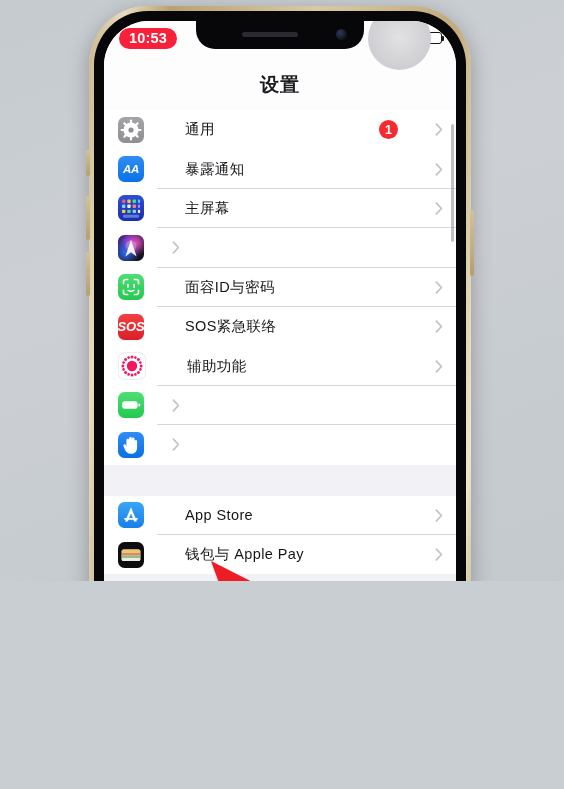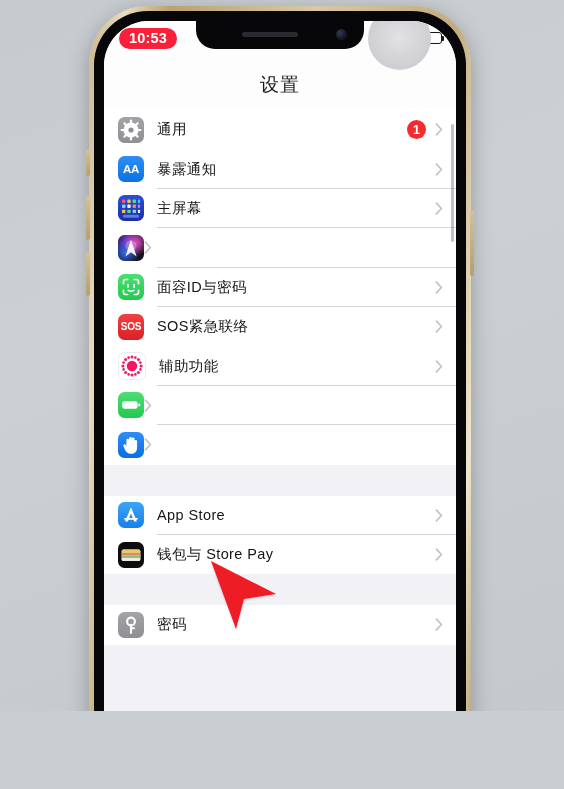--- a/index.html
+++ b/index.html
@@ -8,21 +8,21 @@
     width: 564px;
     height: 789px;
     overflow: hidden;
     background: #c9ced2;
     font-family: "Liberation Sans", "DejaVu Sans", sans-serif;
   }
 
   #stage {
     position: relative;
     width: 564px;
-    height: 711px;
+    height: 581px;
     background: linear-gradient(160deg, #c6cbd0 0%, #ccd0d4 40%, #c4c9ce 100%);
     overflow: hidden;
   }
 
   
   .phone-outer {
     position: absolute;
     left: 89px;
     top: 6px;
     width: 382px;
@@ -171,21 +171,21 @@
     height: 49px;
     background: #fdfdfe;
     z-index: 20;
   }
   .nav-title {
     position: absolute;
     left: 0; right: 0;
     top: 11px;
     text-align: center;
     font-size: 19px;
-    font-weight: normal;
+    font-weight: bold;
     color: #1b1b1f;
     letter-spacing: 1px;
   }
   .touch-blob {
     position: absolute;
     right: 25px;
     top: -14px;
     width: 63px; height: 63px;
     border-radius: 50%;
     background: radial-gradient(circle at 50% 48%, #e2e2e4 0%, #d6d6d9 42%, #cfcfd3 68%, #d9d9dd 88%, rgba(226,226,229,0.35) 100%);
@@ -208,20 +208,21 @@
   }
 
   .row {
     position: relative;
     display: flex;
     align-items: center;
     height: 39.4px;
     padding-left: 14px;
     background: #ffffff;
     box-sizing: border-box;
+    gap: 28px;
   }
   .row .sep {
     position: absolute;
     left: 53px; right: 0; bottom: 0;
     height: 0.8px;
     background: #d6d6da;
   }
   .row:last-child .sep { display: none; }
 
   .icon-box {
@@ -325,20 +326,21 @@
   .ic-appstore { background: linear-gradient(180deg, #3aa5f5, #1a7ee8); }
   .ic-wallet { background: #0d0d10; }
   .ic-pass { background: linear-gradient(180deg, #a3a3a8, #8e8e93); }
 
   .glyph { position: absolute; left:0; top:0; width:100%; height:100%; }
   .txt-glyph {
     position: absolute; left: 0; top: 0; right: 0; bottom: 0;
     display: flex; align-items: center; justify-content: center;
     color: #fff; font-weight: bold;
     font-family: "Liberation Sans", sans-serif;
+    font-style: italic;
   }
 </style>
 </head>
 <body>
 
 <div id="stage">
 
   <div class="phone-outer"></div>
   <div class="side-btn left1"></div>
   <div class="side-btn left2"></div>
@@ -487,21 +489,21 @@
               <div class="row-label">面容ID与密码</div>
               <div class="chev">
                 <svg viewBox="0 0 8 13" width="8" height="13">
                   <path d="M1.4 1.2 L6.4 6.5 L1.4 11.8" fill="none" stroke="#c2c2c7" stroke-width="1.7" stroke-linecap="round" stroke-linejoin="round"></path>
                 </svg>
               </div>
               <div class="sep"></div>
             </div>
             <div class="row">
               <div class="icon-box ic-sos">
-                <div class="txt-glyph" style="font-size:10px;letter-spacing:-0.2px;">SOS</div>
+                <div class="txt-glyph" style="font-size:13px;letter-spacing:-0.2px;">SOS</div>
               </div>
               <div class="row-label">SOS紧急联络</div>
               <div class="chev">
                 <svg viewBox="0 0 8 13" width="8" height="13">
                   <path d="M1.4 1.2 L6.4 6.5 L1.4 11.8" fill="none" stroke="#c2c2c7" stroke-width="1.7" stroke-linecap="round" stroke-linejoin="round"></path>
                 </svg>
               </div>
               <div class="sep"></div>
             </div>
             <div class="row">
@@ -583,21 +585,21 @@
             <div class="row">
               <div class="icon-box ic-wallet">
                 <svg class="glyph" viewBox="0 0 26 26">
                   <rect x="3.6" y="7.6" width="18.8" height="11.4" rx="2.2" fill="#f2efe6"></rect>
         <rect x="3.6" y="7.6" width="18.8" height="3.4" rx="1.6" fill="#e8c86a"></rect>
         <rect x="3.6" y="11.0" width="18.8" height="2.6" fill="#e0866a"></rect>
         <rect x="3.6" y="13.6" width="18.8" height="2.4" fill="#8fbf86"></rect>
         <rect x="3.6" y="16.0" width="18.8" height="3.0" rx="1.4" fill="#efeade"></rect>
                 </svg>
               </div>
-              <div class="row-label">钱包与 Store Pay</div>
+              <div class="row-label">钱包与 Apple Pay</div>
               <div class="chev">
                 <svg viewBox="0 0 8 13" width="8" height="13">
                   <path d="M1.4 1.2 L6.4 6.5 L1.4 11.8" fill="none" stroke="#c2c2c7" stroke-width="1.7" stroke-linecap="round" stroke-linejoin="round"></path>
                 </svg>
               </div>
             </div>
           </div>
           <div class="group-gap"></div>
           <div class="group">
             <div class="row">

